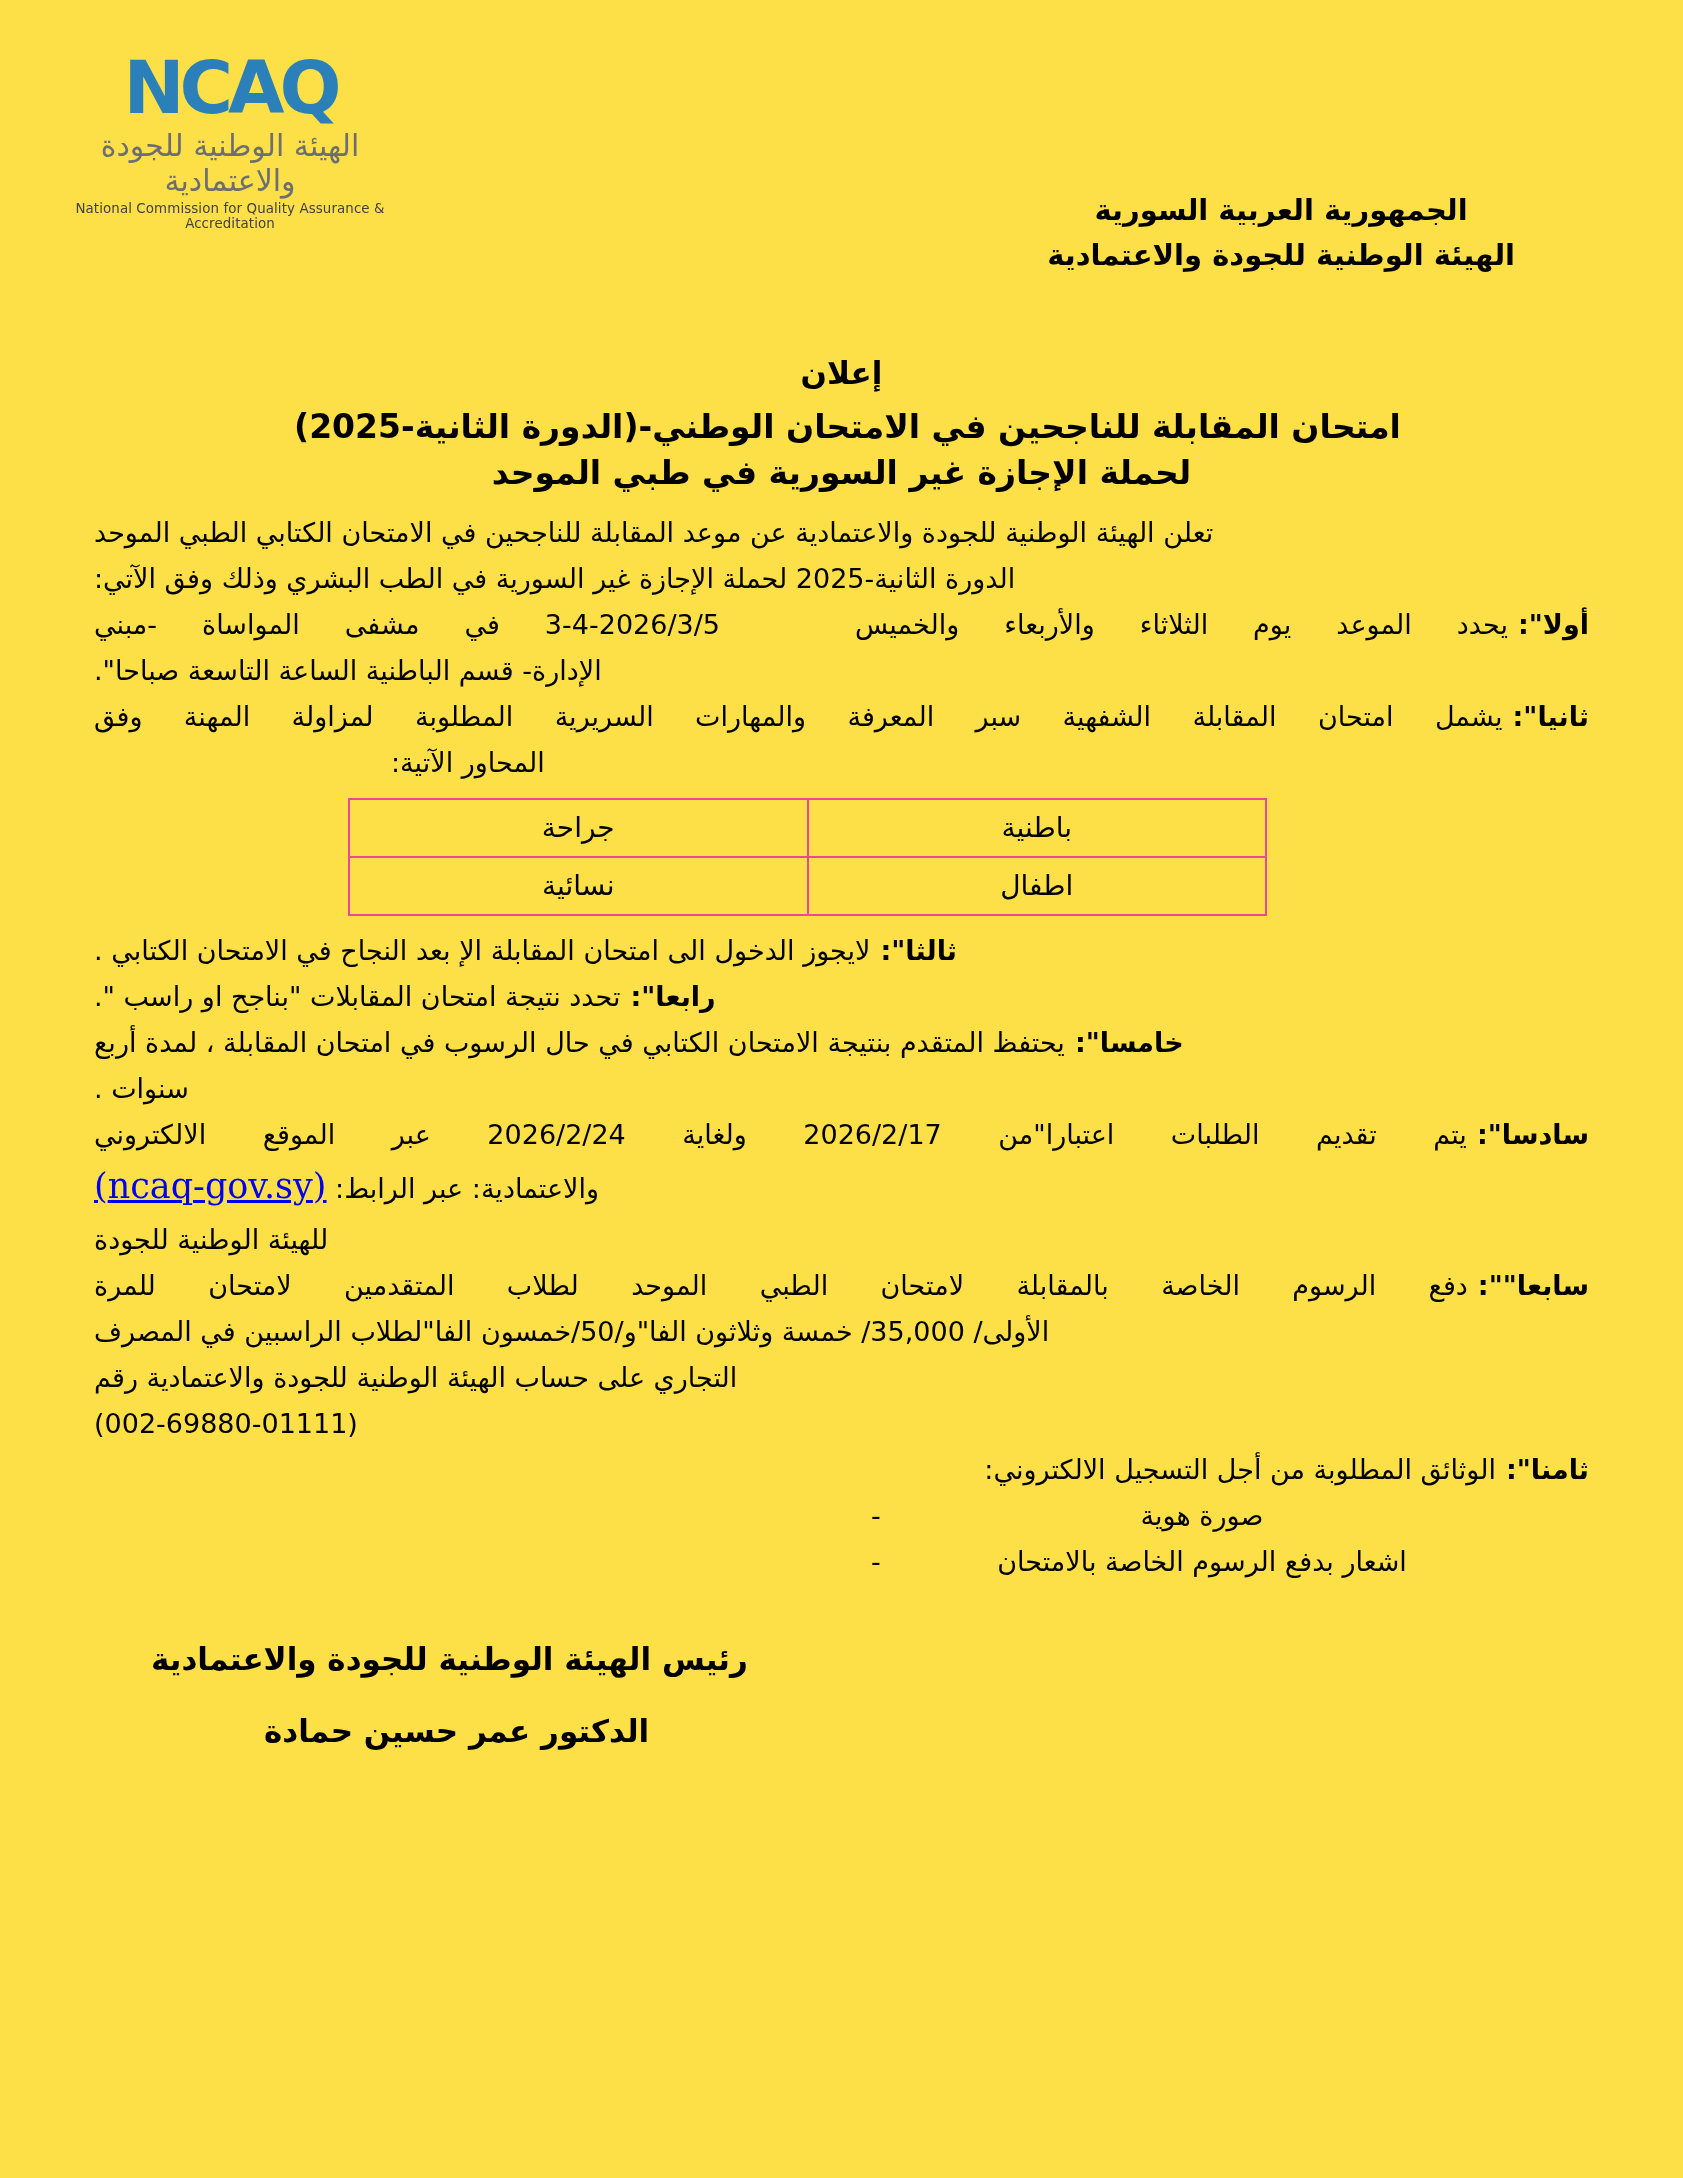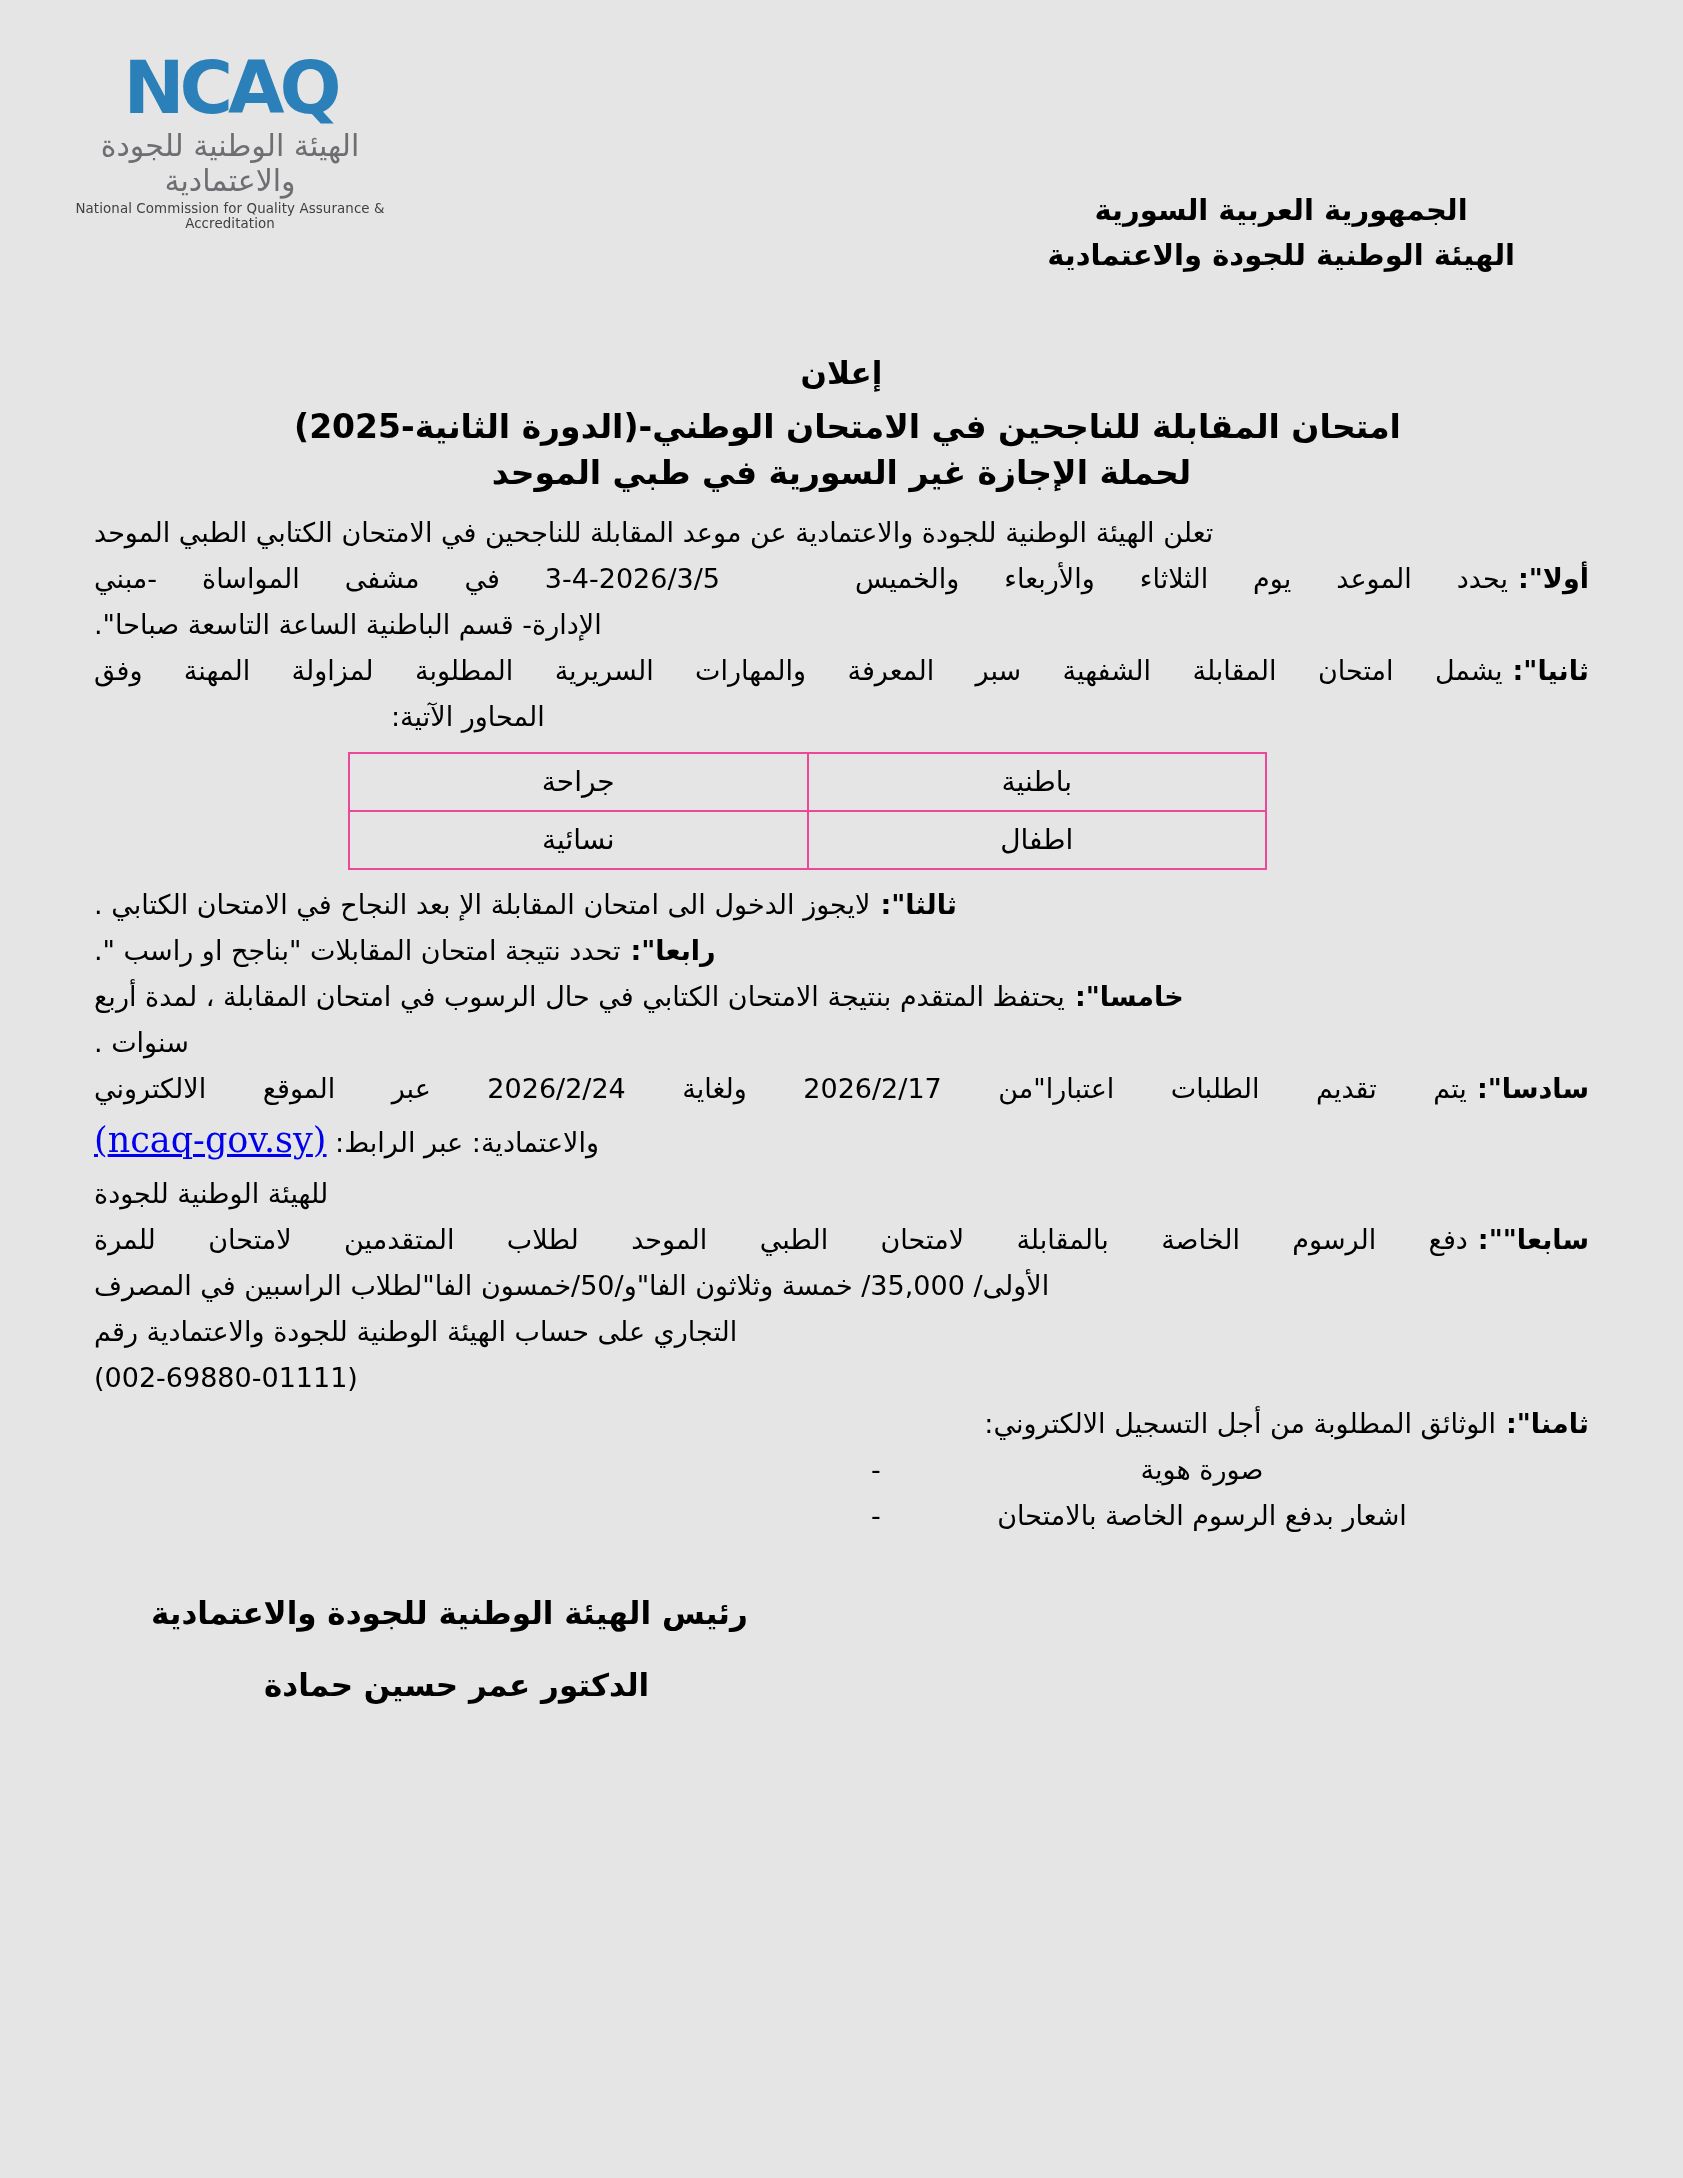--- a/index.html
+++ b/index.html
@@ -1,17 +1,17 @@
 <!DOCTYPE html>
 <html lang="ar" dir="rtl"><head>
 <meta charset="utf-8">
 <style>
   html,body{margin:0;padding:0;background:#ffffff;}
   body{font-family:"DejaVu Sans",sans-serif;color:#000;}
-  .page{position:relative;width:1683px;height:2178px;background:#e5e5e5;overflow:hidden;}
+  .page{position:relative;width:1683px;height:2178px;background:#fde047;overflow:hidden;}
 
   
   .header{display:flex;flex-direction:row;justify-content:space-between;padding:51px 168px 0 59px;direction:ltr;}
   .logo-block{width:342px;text-align:center;direction:ltr;}
   .logo-acronym{font-size:73px;font-weight:bold;letter-spacing:-5px;line-height:1.0;font-family:"DejaVu Sans",sans-serif;}
   .logo-arabic{font-size:30px;margin-top:4px;direction:rtl;}
   .logo-english{font-size:13.4px;margin-top:3px;letter-spacing:0.1px;}
   .header-right{margin-top:137px;text-align:center;font-weight:bold;font-size:29px;line-height:1.55;direction:rtl;}
 
   
@@ -63,20 +63,21 @@
     </div>
   </div>
 
   <div class="title">إعلان</div>
   <div class="subtitle s1">امتحان المقابلة  للناجحين في الامتحان الوطني-(الدورة الثانية-2025)</div>
   <div class="subtitle">لحملة الإجازة غير السورية في طبي الموحد</div>
 
   <div class="doc-body">
 
     <div class="line cline">تعلن الهيئة الوطنية للجودة والاعتمادية عن موعد المقابلة للناجحين في الامتحان الكتابي الطبي الموحد</div>
+    <div class="line cline">الدورة الثانية-2025  لحملة الإجازة غير السورية في الطب البشري وذلك وفق الآتي:</div>
 
     <div class="line jline"><span class="lbl">أولا":</span><span>يحدد الموعد يوم الثلاثاء والأربعاء والخميس &nbsp; 2026/3/5-4-3 في مشفى المواساة -مبني</span></div>
     <div class="line lline">الإدارة- قسم الباطنية الساعة التاسعة صباحا".</div>
 
     <div class="line jline"><span class="lbl">ثانيا":</span><span>يشمل امتحان المقابلة الشفهية سبر المعرفة والمهارات السريرية المطلوبة لمزاولة المهنة وفق</span></div>
     <div class="line lline indent-left">المحاور الآتية:</div>
 
     <table class="mtable">
       <tbody>
           <tr>

